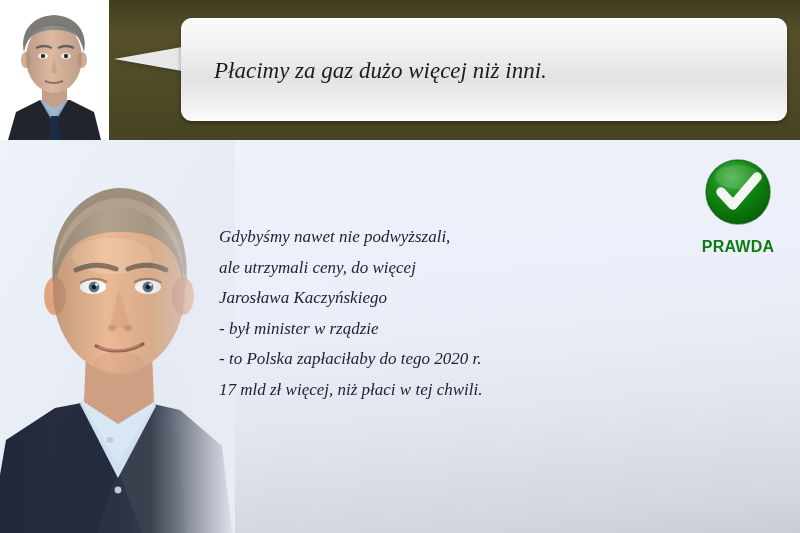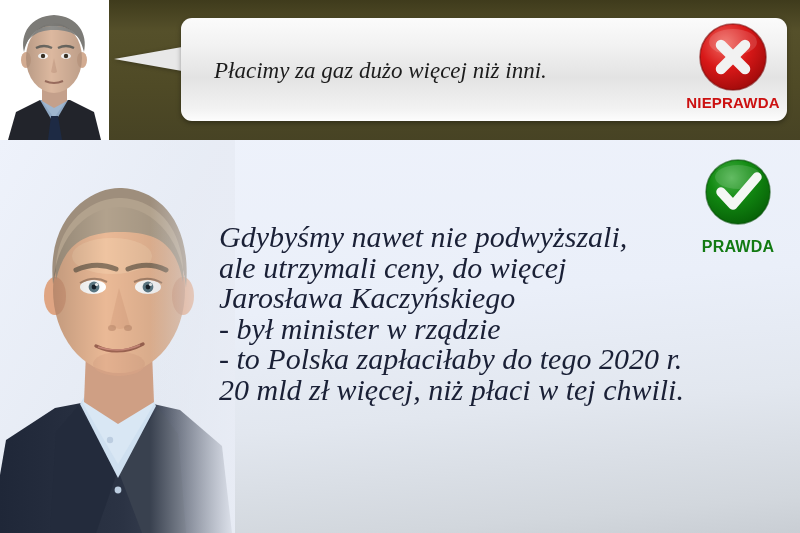--- a/index.html
+++ b/index.html
@@ -127,21 +127,21 @@
     color: #127a12;
   }
 
   
   .body-quote {
     position: absolute;
     left: 219px; top: 82px;
     width: 500px;
     font-family: "Liberation Serif", "DejaVu Serif", serif;
     font-style: italic;
-    font-size: 30px;
+    font-size: 17px;
     line-height: 30.5px;
     color: #1a2036;
   }
   .body-quote .ln { display: block; white-space: nowrap; }
 </style>
 </head>
 <body>
 
 <div id="stage">
 
@@ -190,41 +190,20 @@
       </defs>
     </svg>
   </div>
 
   <div class="bubble-tail"></div>
 
   <div class="bubble"></div>
 
   <div class="bubble-text">Płacimy za gaz dużo więcej niż inni.</div>
 
-  <div class="badge-false">
-    <div class="x-circle">
-      <svg viewBox="0 0 70 70" width="70" height="70">
-        <defs>
-          <radialGradient id="redG" cx="0.38" cy="0.3" r="0.85">
-            <stop offset="0" stop-color="#f06a62"></stop>
-            <stop offset="0.45" stop-color="#d81818"></stop>
-            <stop offset="1" stop-color="#8f0606"></stop>
-          </radialGradient>
-        </defs>
-        <circle cx="35" cy="35" r="33" fill="url(#redG)"></circle>
-        <circle cx="35" cy="35" r="33" fill="none" stroke="#7d0505" stroke-width="1.6" opacity="0.6"></circle>
-        <ellipse cx="35" cy="20" rx="24" ry="13" fill="#ffffff" opacity="0.14"></ellipse>
-        <g stroke="#f2f2f2" stroke-width="10.5" stroke-linecap="round">
-          <line x1="23" y1="23" x2="47" y2="47"></line>
-          <line x1="47" y1="23" x2="23" y2="47"></line>
-        </g>
-      </svg>
-    </div>
-    <div class="badge-false-label">NIEPRAWDA</div>
-  </div>
 
   <div class="main-panel">
 
     <div class="portrait-main">
       <svg class="pm-svg" viewBox="0 0 235 393" preserveAspectRatio="none">
         <defs>
           <linearGradient id="bgG" x1="0" y1="0" x2="1" y2="1">
             <stop offset="0" stop-color="#eef2fb"></stop>
             <stop offset="1" stop-color="#dfe5ee"></stop>
           </linearGradient>
@@ -318,17 +297,17 @@
       </div>
       <div class="badge-true-label">PRAWDA</div>
     </div>
 
     <div class="body-quote">
       <span class="ln">Gdybyśmy nawet nie podwyższali,</span>
       <span class="ln">ale utrzymali ceny, do więcej</span>
       <span class="ln">Jarosława Kaczyńskiego</span>
       <span class="ln">- był minister w rządzie</span>
       <span class="ln">- to Polska zapłaciłaby do tego 2020 r.</span>
-      <span class="ln">20 mld zł więcej, niż płaci w tej chwili.</span>
+      <span class="ln">17 mld zł więcej, niż płaci w tej chwili.</span>
     </div>
 
   </div>
 </div>
 
 </body></html>

